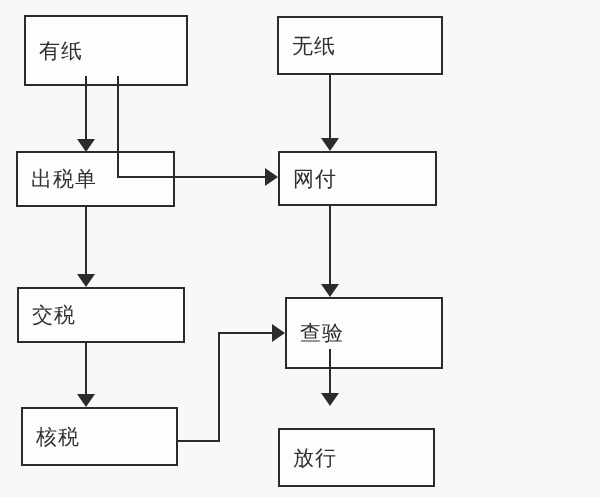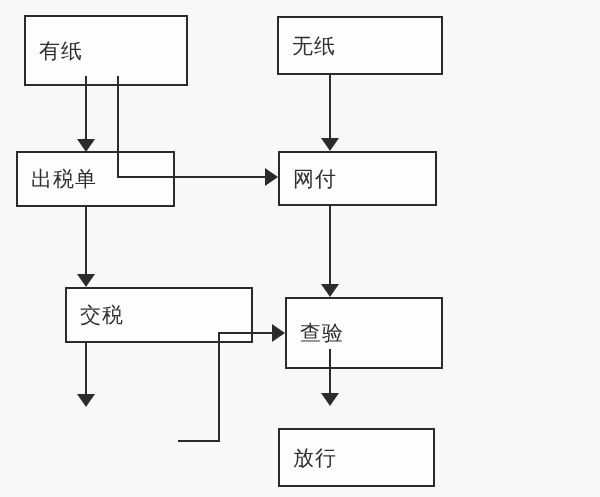--- a/index.html
+++ b/index.html
@@ -50,21 +50,21 @@
     border-top: 9px solid transparent;
     border-bottom: 9px solid transparent;
     border-left: 13px solid #2b2b2b;
   }
 
   
   .n0 { left: 24px;  top: 15px;  width: 164px; height: 71px; }
   .n1 { left: 277px; top: 16px;  width: 166px; height: 59px; text-align: right; }
   .n2 { left: 16px;  top: 151px; width: 159px; height: 56px; }
   .n3 { left: 278px; top: 151px; width: 159px; height: 55px; }
-  .n4 { left: 17px;  top: 287px; width: 188px; height: 56px; margin-left: 48px; }
+  .n4 { left: 17px;  top: 287px; width: 168px; height: 56px; }
   .n5 { left: 285px; top: 297px; width: 158px; height: 72px; }
   .n6 { left: 21px;  top: 407px; width: 157px; height: 59px; }
   .n7 { left: 278px; top: 428px; width: 157px; height: 59px; }
 
   
   .e1v  { left: 85px;  top: 76px;  width: 2px;   height: 64px; }
   .e1a  { left: 77px;  top: 139px; }
   .e2v  { left: 117px; top: 76px;  width: 2px;   height: 102px; }
   .e2h  { left: 117px; top: 176px; width: 149px; height: 2px; }
   .e2a  { left: 265px; top: 168px; }
@@ -99,20 +99,23 @@
   </div>
   <div class="node n3">
     <span class="node-label">网付</span>
   </div>
   <div class="node n4">
     <span class="node-label">交税</span>
   </div>
   <div class="node n5">
     <span class="node-label">查验</span>
   </div>
+  <div class="node n6">
+    <span class="node-label">核税</span>
+  </div>
   <div class="node n7">
     <span class="node-label">放行</span>
   </div>
 
   <div class="line e1v"></div>
   <div class="arrow arrow-down e1a"></div>
 
   <div class="line e2v"></div>
   <div class="line e2h"></div>
   <div class="arrow arrow-right e2a"></div>

